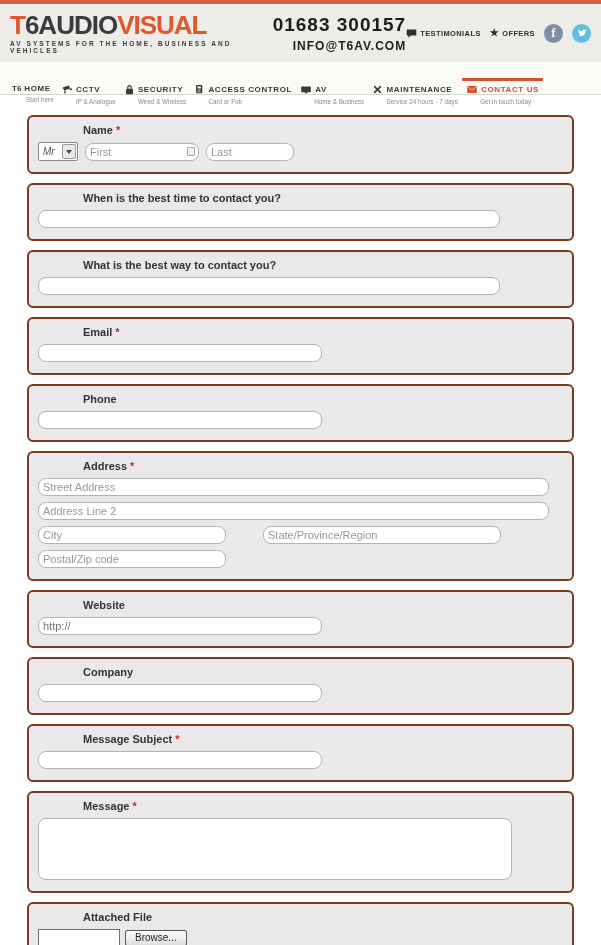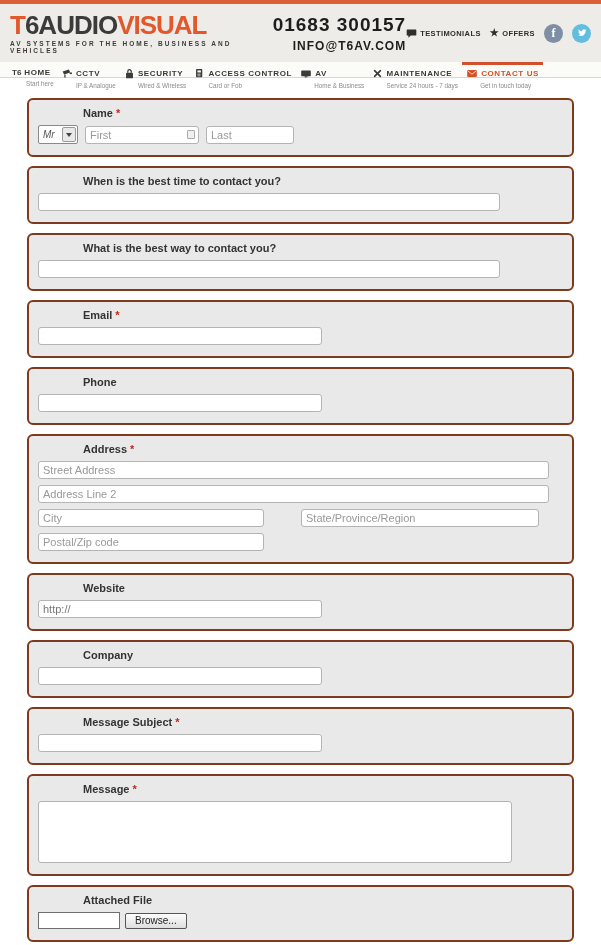--- a/index.html
+++ b/index.html
@@ -27,50 +27,50 @@
   .mini-link { font-size:7.5px; font-weight:bold; color:#2e2e2e; letter-spacing:.4px;
                display:flex; align-items:center; gap:3px; cursor:pointer; white-space:nowrap; }
   .star-glyph { font-size:10px; color:#2e2e2e; line-height:1; }
   .social { width:19px; height:19px; border-radius:50%; color:#fff;
             display:flex; align-items:center; justify-content:center; cursor:pointer; }
   .fb { background:#7e8fa5; font-weight:bold; font-size:12px; font-family:"Liberation Serif",serif; }
   .tw { background:#62bede; }
   
   .nav {
     display:flex; justify-content:space-between; background:#fbfbf8;
-    border-bottom:1px solid #d8d8d3; padding:0 58px 0 8px; height:16px;
+    border-bottom:1px solid #d8d8d3; padding:16px 58px 0 8px; height:33px;
   }
   .nav-item { border-top:3px solid transparent; padding:3px 4px 0; cursor:pointer; }
   .nav-item.active { border-top-color:#d4502a; }
   .nav-top { display:flex; align-items:center; gap:3px; font-size:8px; font-weight:bold;
              letter-spacing:.6px; color:#3a3a3a; white-space:nowrap; }
   .nav-item.active .nav-top { color:#d4502a; }
   .nav-top svg { fill:#3a3a3a; }
   .nav-item.active .nav-top svg { fill:#d4502a; }
   .nav-sub { font-size:6.3px; color:#8b8b8b; margin:3px 0 0 14px; white-space:nowrap; }
   .t6mini { font-size:8px; font-weight:bold; color:#3a3a3a; letter-spacing:0; }
   
   .content { padding:20px 27px 0; background:#fff; }
   .fgroup {
     background:#e9e9e9; border:2px solid #7d3a1d; border-radius:6px;
     padding:7px 9px 11px; margin-bottom:9px;
   }
   .flabel { font-size:11px; font-weight:bold; color:#333;margin-left:45px; }
   .req { color:#c4271a; margin-left:3px; font-weight:bold; }
   .frow { margin-top:6px; display:flex; align-items:center; }
   input.text, textarea.text {
-    border:1px solid #b4b4b4; border-radius:3px; background:#fff;
+    border:1px solid #b4b4b4; border-radius:8px; background:#fff;
     font-size:11px; font-family:"Liberation Sans",sans-serif; color:#444;
     padding:4px 4px; height:18px; outline:none;
   }
   input.text::placeholder, textarea.text::placeholder { color:#999; opacity:1; }
   .w-full { width:462px; }
   .w-med  { width:284px; }
   .w-street { width:511px; }
-  .w-city { width:226px; margin-right:37px; }
+  .w-city { width:188px; margin-right:37px; }
   .w-state { width:238px; }
   textarea.text { width:474px; height:62px; resize:none; }
   .inp-wrap { position:relative; display:inline-block; }
   .autofill-ico {
     position:absolute; right:4px; top:5px; width:8px; height:9px;
     border:1px solid #aaa; background:#f0f0f0; border-radius:1px;
   }
   
   .fake-select {
     width:40px; height:19px; border:1px solid #8a8a8a; border-radius:2px; background:#fff;

